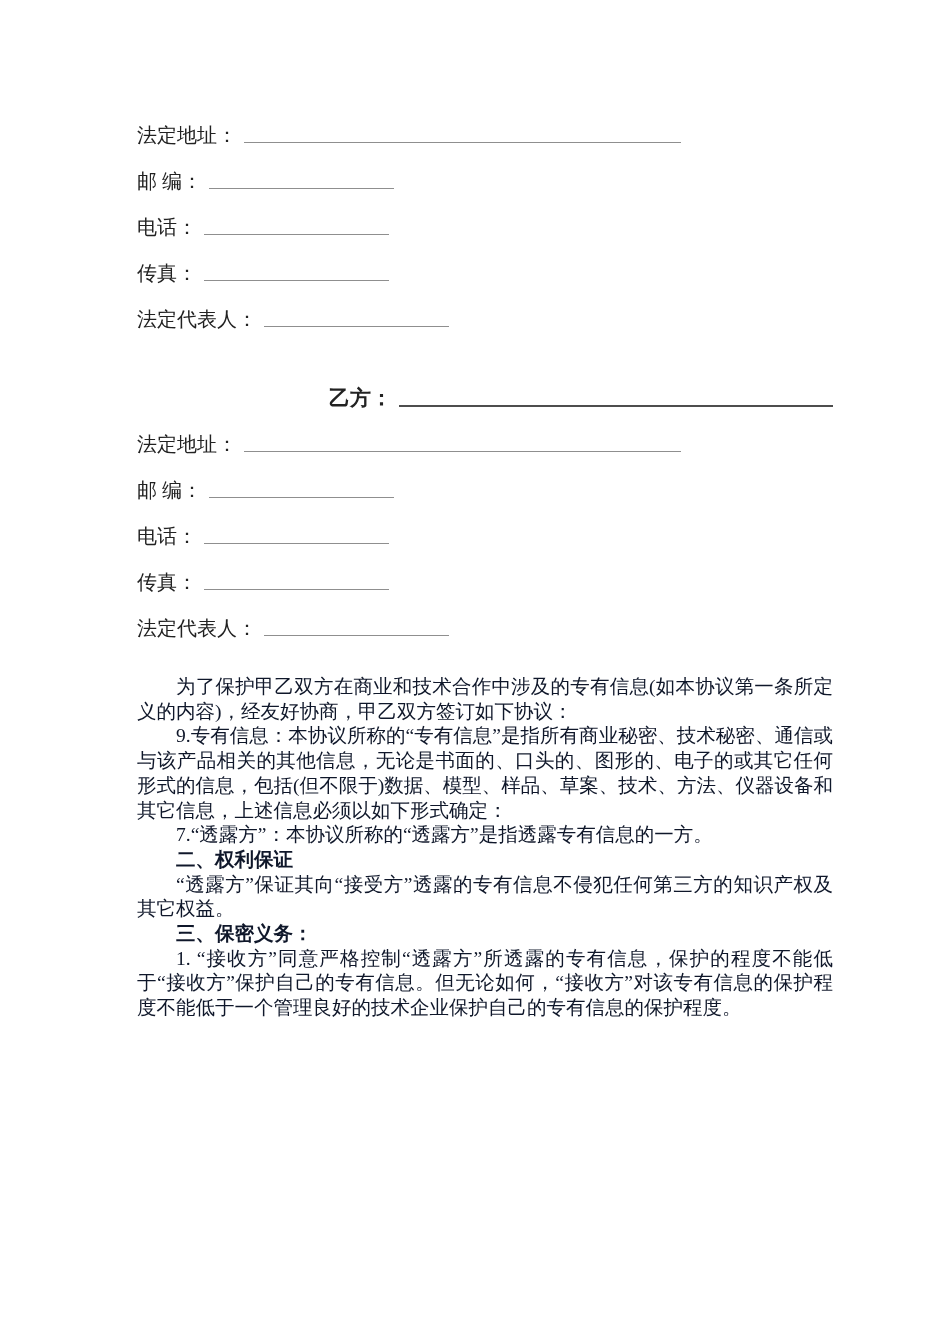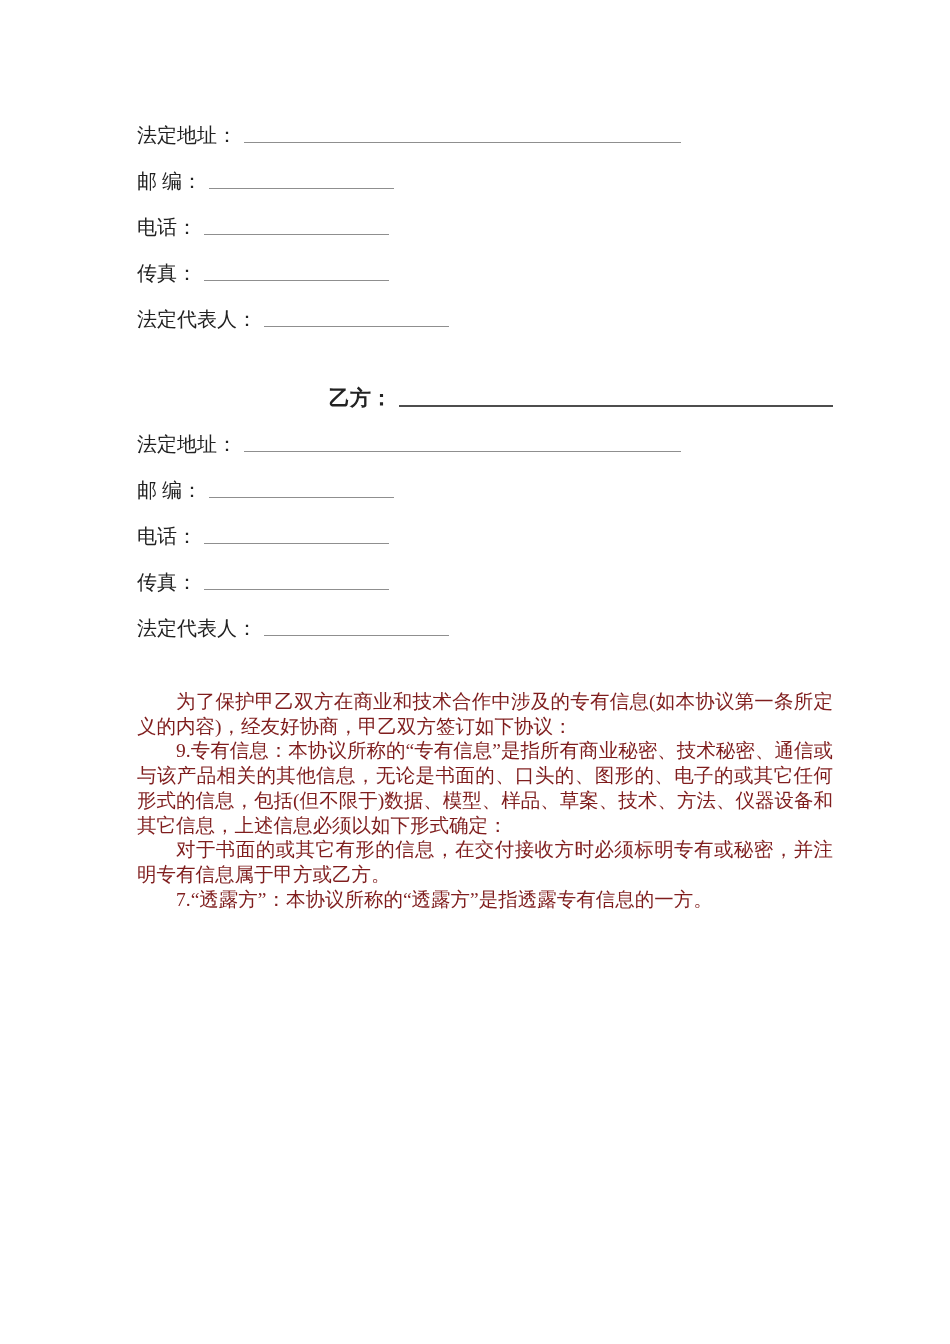--- a/index.html
+++ b/index.html
@@ -37,25 +37,25 @@
     font-size: 21px;
     color: #111111;
     justify-content: flex-end;
   }
   .party-b-row .blank-line {
     width: 434px;
     height: 16px;
     border-bottom: 2px solid #4d4d4d;
   }
   .body-text {
-    margin-top: 39px;
+    margin-top: 24px;
     font-size: 19.5px;
     line-height: 24.7px;
     text-align: justify;
-    color: #7f1d1d;
+    color: #0f172a;
   }
   .body-text p { margin: 0; text-indent: 2em; }
   .sec-heading { font-weight: 700; }
   .gap-before { margin-top: 24.7px; }
 </style>
 </head>
 <body>
 
 <div class="page">
 
@@ -108,20 +108,27 @@
       <span class="lbl">法定代表人：</span>
       <span class="blank-line line-short"></span>
     </div>
   </section>
 
   <div class="body-text">
     <p>为了保护甲乙双方在商业和技术合作中涉及的专有信息(如本协议第一条所定义的内容)，经友好协商，甲乙双方签订如下协议：</p>
 
     <section>
       <p>9.专有信息：本协议所称的“专有信息”是指所有商业秘密、技术秘密、通信或与该产品相关的其他信息，无论是书面的、口头的、图形的、电子的或其它任何形式的信息，包括(但不限于)数据、模型、样品、草案、技术、方法、仪器设备和其它信息，上述信息必须以如下形式确定：</p>
-      <p>对于书面的或其它有形的信息，在交付接收方时必须标明专有或秘密，并注明专有信息属于甲方或乙方。</p>
       <p>7.“透露方”：本协议所称的“透露方”是指透露专有信息的一方。</p>
     </section>
 
+    <section>
+      <p class="sec-heading gap-before">二、权利保证</p>
+      <p>“透露方”保证其向“接受方”透露的专有信息不侵犯任何第三方的知识产权及其它权益。</p>
+    </section>
 
+    <section>
+      <p class="sec-heading gap-before">三、保密义务：</p>
+      <p>1. “接收方”同意严格控制“透露方”所透露的专有信息，保护的程度不能低于“接收方”保护自己的专有信息。但无论如何，“接收方”对该专有信息的保护程度不能低于一个管理良好的技术企业保护自己的专有信息的保护程度。</p>
+    </section>
   </div>
 
 </div>
 
 </body></html>

